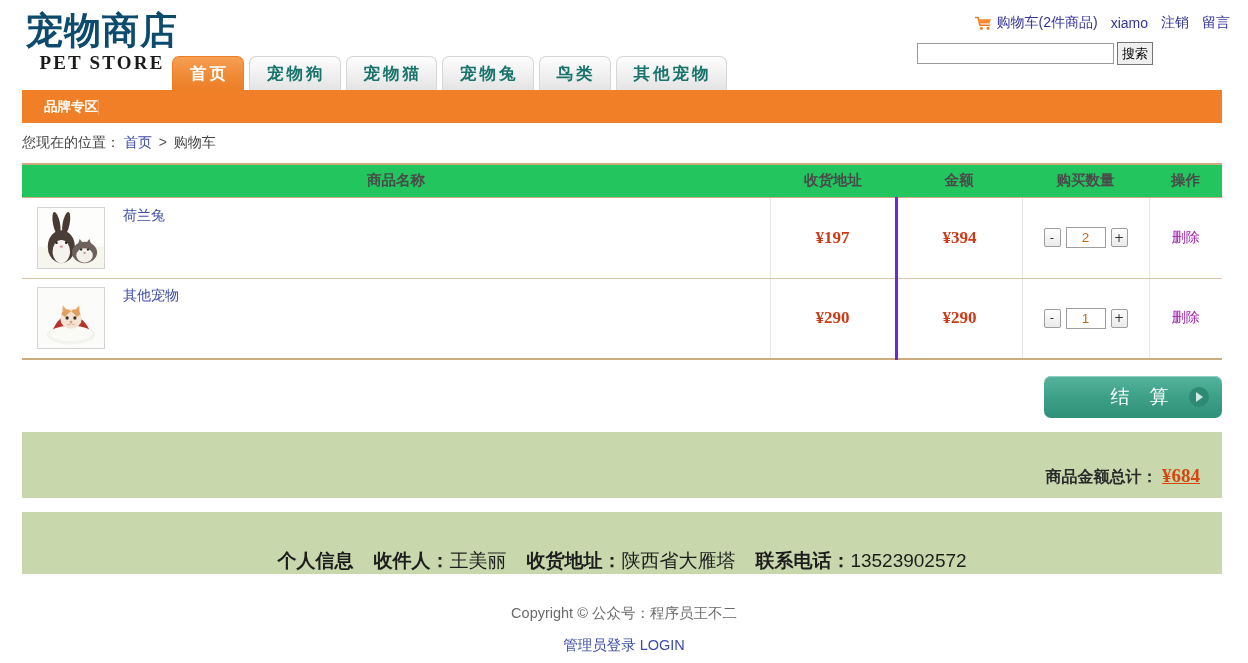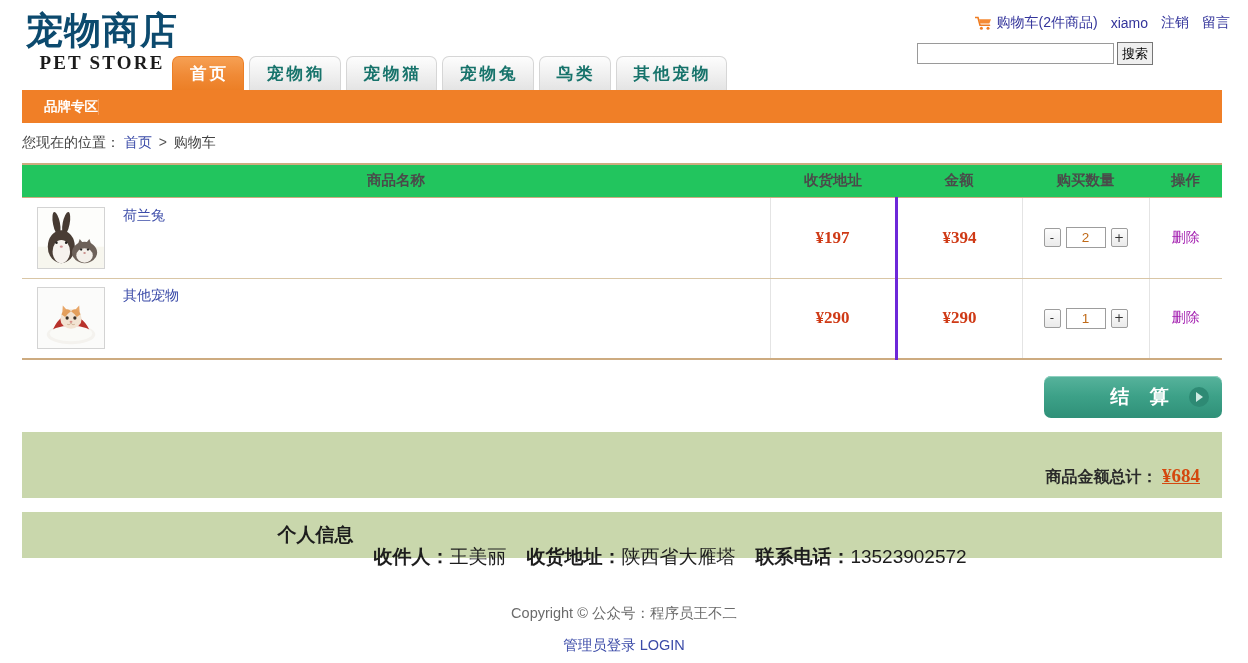--- a/index.html
+++ b/index.html
@@ -164,21 +164,21 @@
   .checkout-btn {
     width: 178px; height: 42px; border: none; cursor: pointer;
     border-radius: 7px;
     background: linear-gradient(to bottom, #57b39c 0%, #3da188 48%, #2f9078 100%);
     box-shadow: inset 0 1px 0 #8fd0c0;
     display: flex; align-items: center; justify-content: center; gap: 13px;
     padding: 0;
   }
   .checkout-label {
     font-family: "DejaVu Sans", sans-serif;
-    font-size: 19px; font-weight: bold; color: #fff; letter-spacing: 7px;
+    font-size: 19px; font-weight: normal; color: #fff; letter-spacing: 7px;
     text-indent: 7px;
     margin-left: 46px;
   }
   .play-circle {
     width: 20px; height: 20px; border-radius: 50%;
     background: #2e8a74; display:flex; align-items:center; justify-content:center;
   }
   .play-tri {
     width: 0; height: 0; margin-left: 2px;
     border-left: 7px solid #cfeae2;
@@ -192,21 +192,21 @@
   .total-panel { height: 66px; position: relative; }
   .total-text {
     position: absolute; right: 22px; bottom: 10px;
     font-size: 16px; font-weight: bold; color: #2a2a2a;
   }
   .total-text .amt {
     font-family: "Liberation Serif","DejaVu Serif", serif;
     font-size: 19px; color: #d4480f; font-weight: bold; text-decoration: underline;
   }
   .info-panel {
-    height: 46px; display: flex; align-items: center; justify-content: center;
+    height: 62px; display: flex; align-items: flex-end; justify-content: center;
     gap: 20px; font-size: 19px; color: #1d1d1d;
   }
   .info-panel .lbl { font-weight: bold; }
   .info-panel .val { font-weight: normal; }
   .info-grp { display:flex; align-items:baseline;margin-top:44px; }
 
   
   .footer {
     position: absolute; left: 0; right: 0; bottom: 8px;
     text-align: center;

